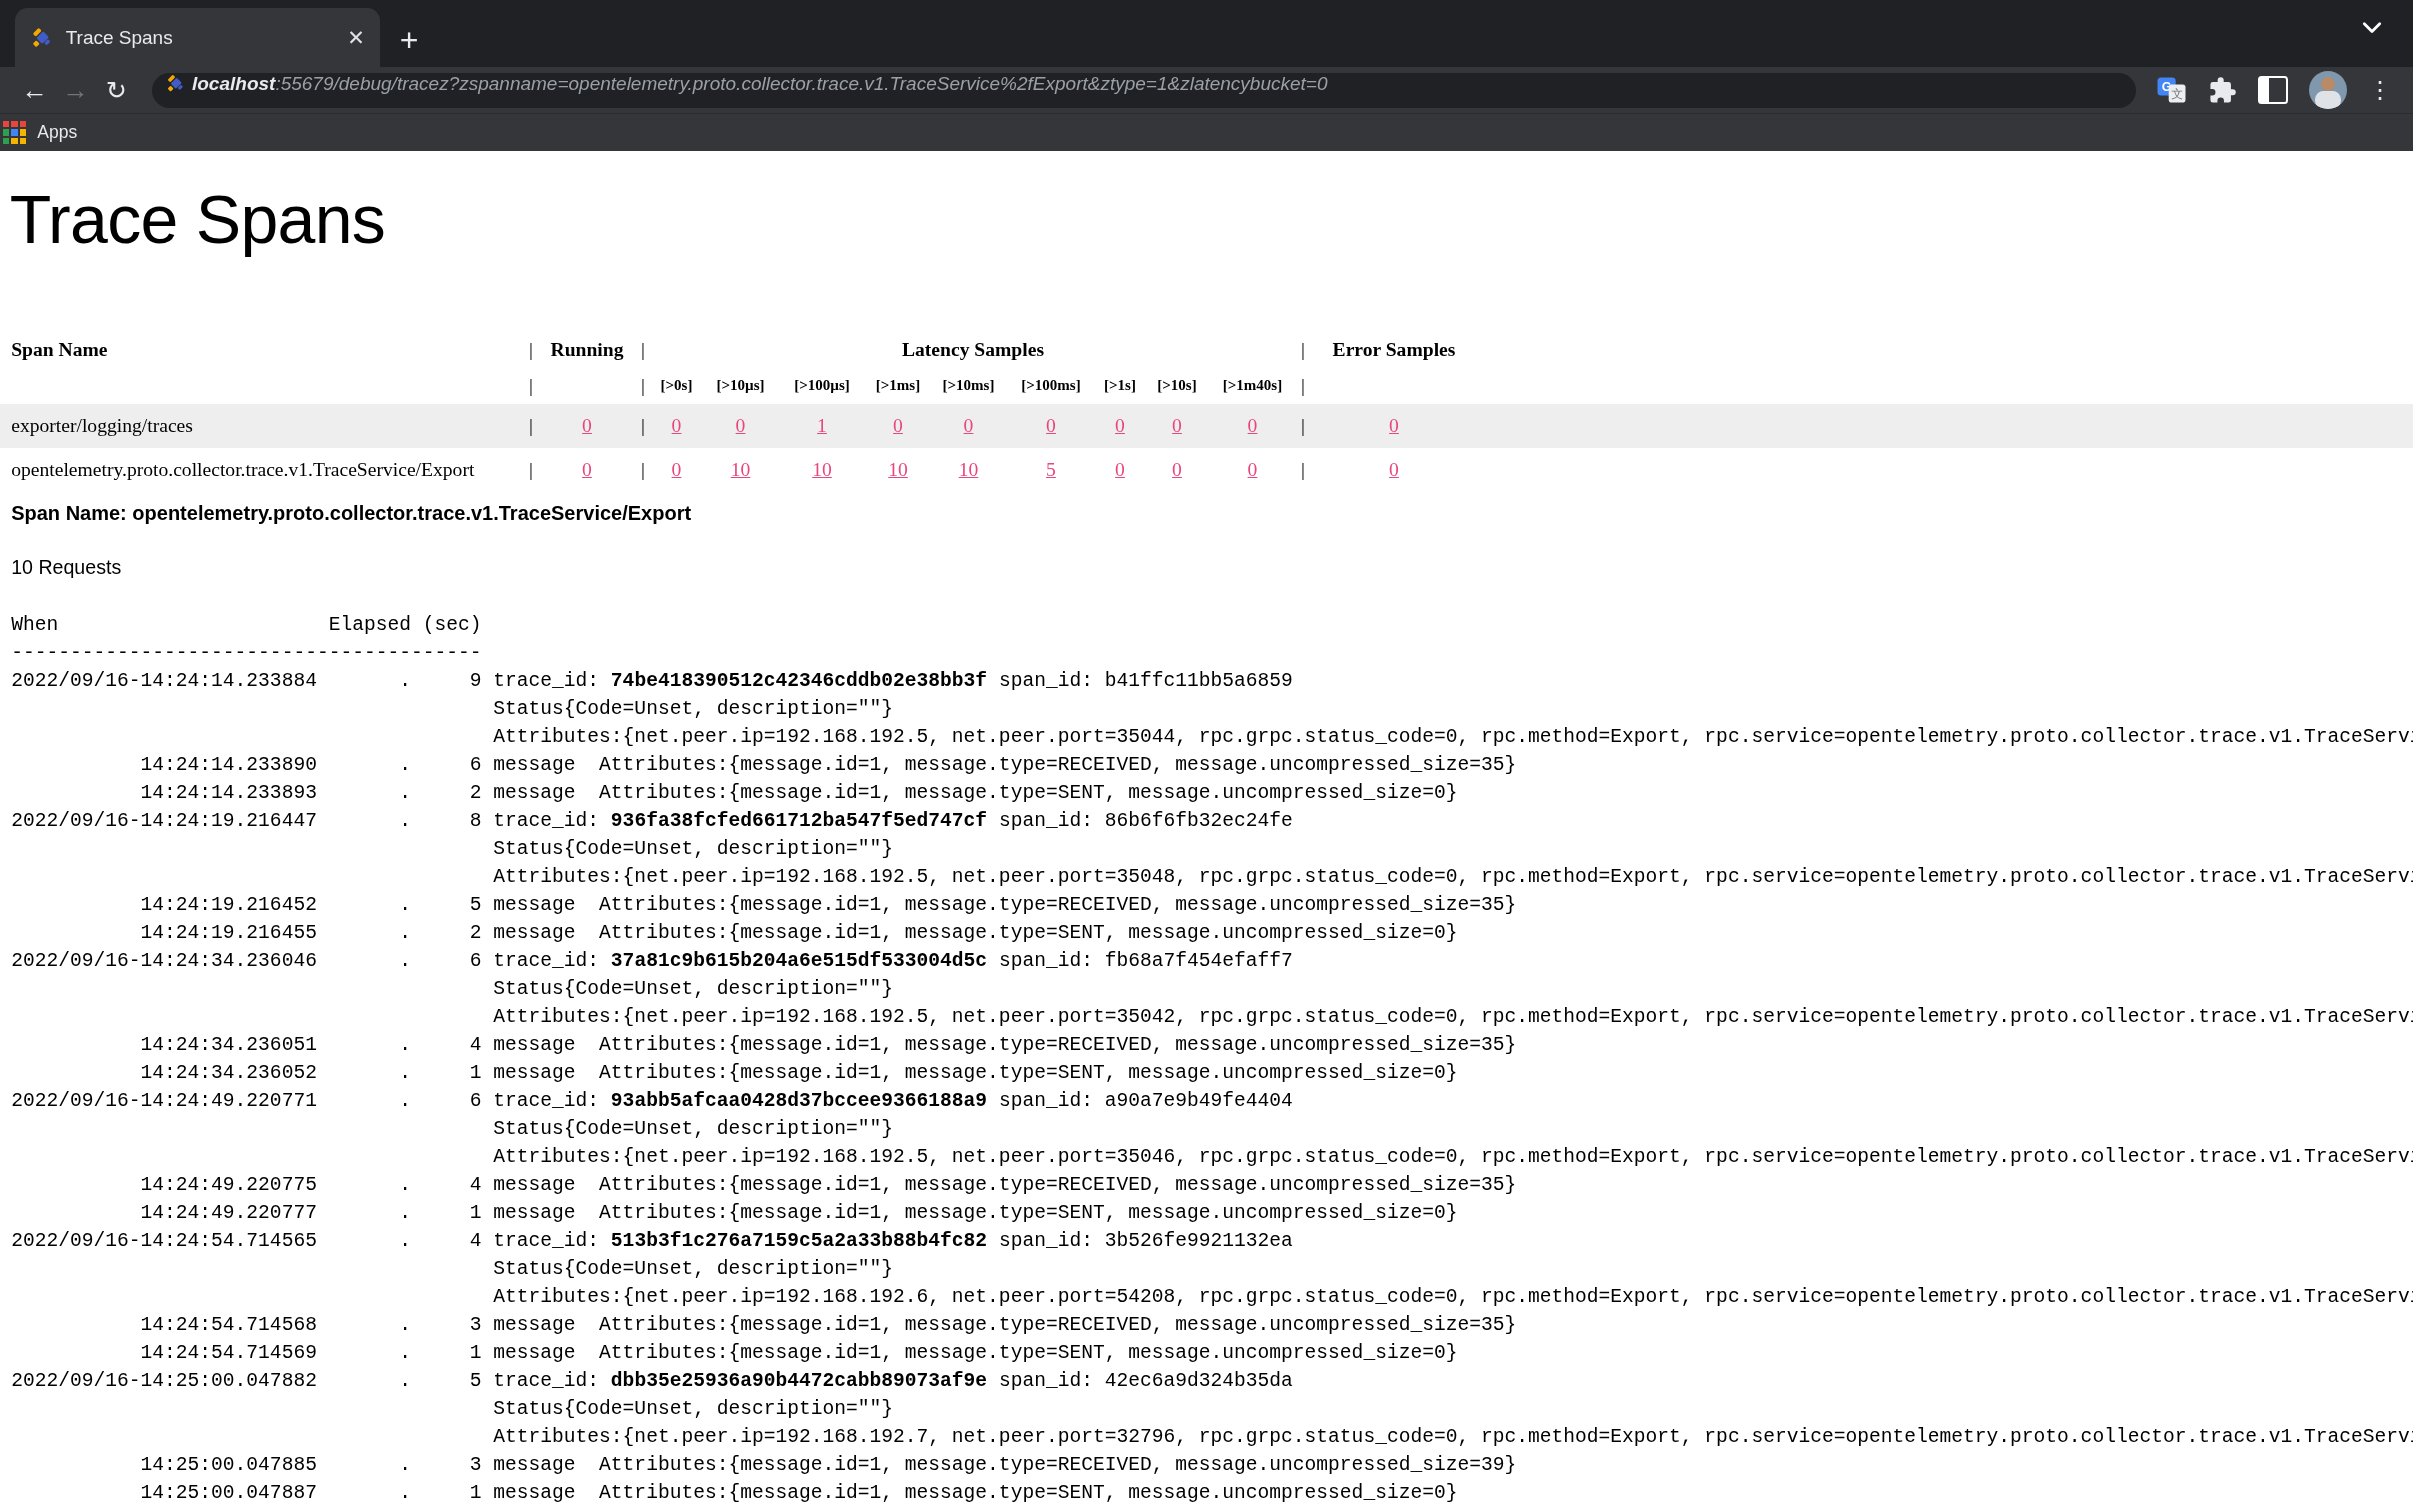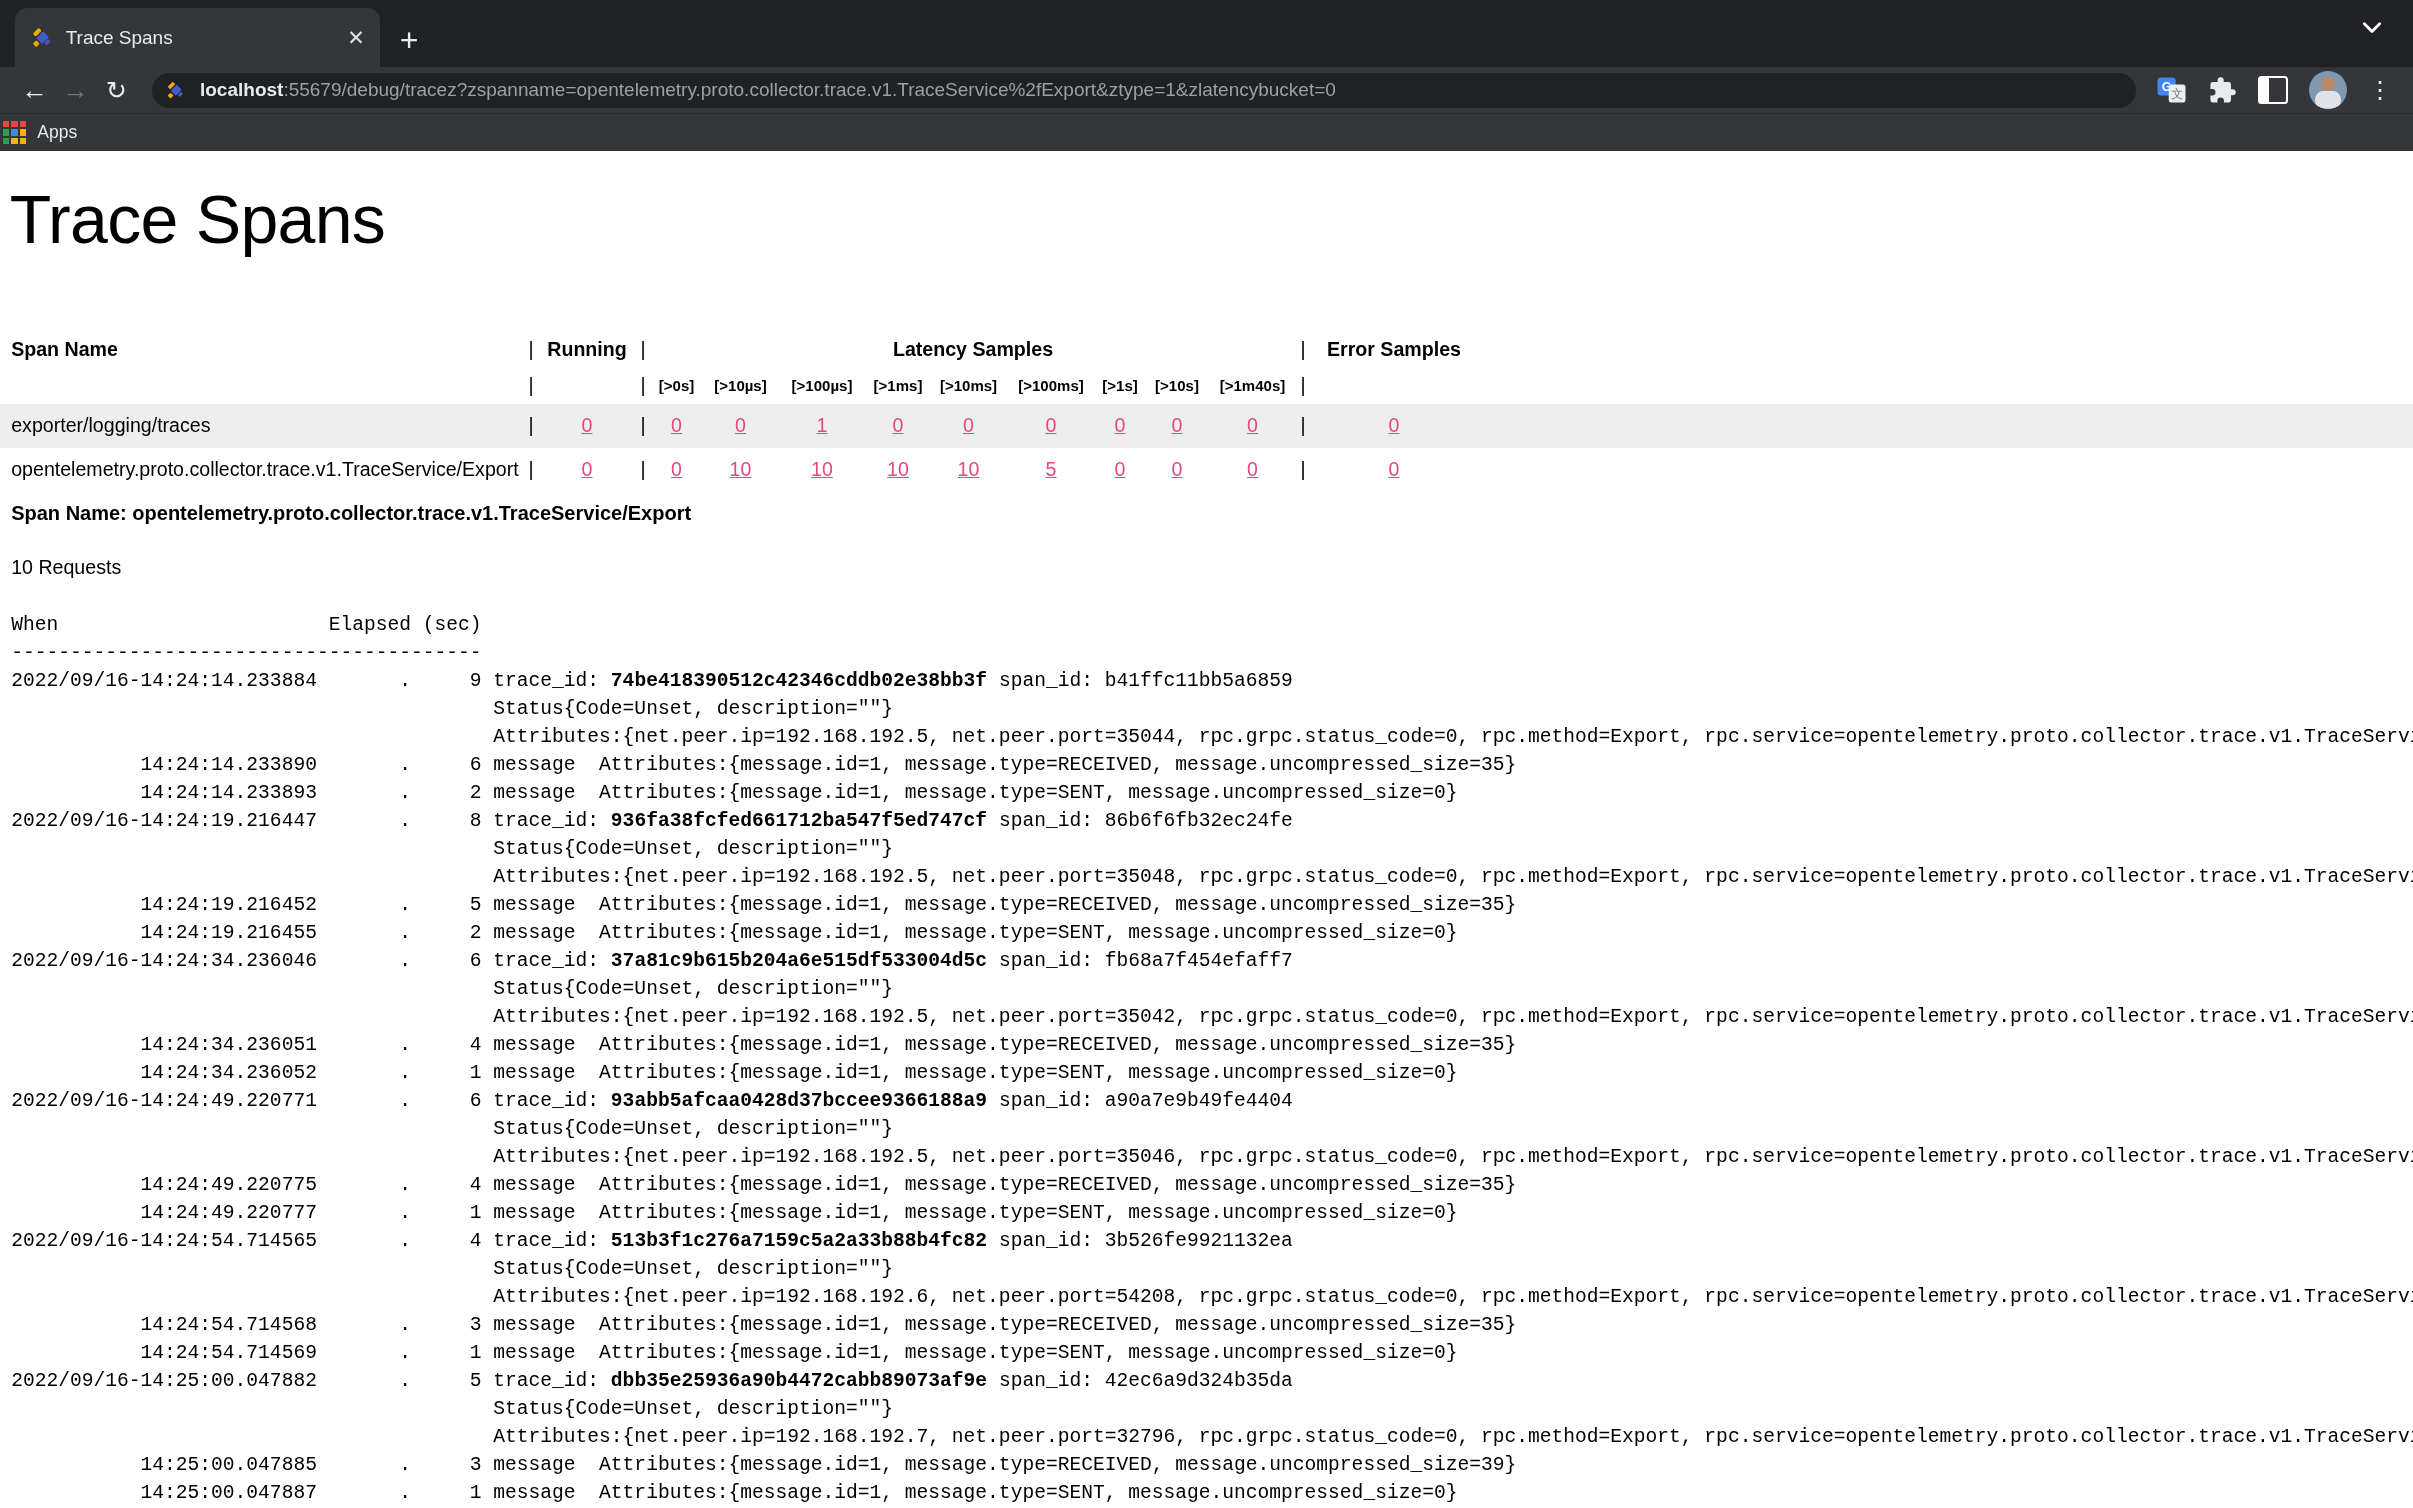--- a/index.html
+++ b/index.html
@@ -16,39 +16,39 @@
        border-radius:12.6px 12.6px 0 0;display:flex;align-items:center;padding:0 15.4px;gap:12.6px;}
   .tab-title{flex:1;font-size:19px;color:var(--chrome-text);white-space:nowrap;overflow:hidden;}
   .tab-close{font-size:21px;color:#dfe1e5;line-height:1;}
   .newtab{font-size:32px;color:var(--chrome-text);margin:0 0 11.2px 19.6px;line-height:1;}
   .strip-chevron{position:absolute;right:29px;top:21px;}
   .toolbar{height:46px;background:var(--toolbar-bg);display:flex;align-items:center;padding:0 14px;}
   .navbtn{width:41px;text-align:center;font-size:26.5px;color:var(--chrome-text);line-height:1;}
   .navbtn.dim{color:#70757a;}
   .reload{font-size:25px;}
   .omnibox{flex:1;height:35px;background:var(--chrome-bg);border-radius:18px;margin:0 15.4px;
-           display:flex;align-items:center;padding:0 14px;gap:14px;min-width:0;font-size:19px;}
+           display:flex;padding:0 14px;gap:6px;min-width:0;font-size:19px;font-style:italic;}
   .url-host{color:var(--chrome-text);font-weight:bold;white-space:nowrap;}
   .url-rest{color:var(--chrome-dim);white-space:nowrap;overflow:hidden;}
   .tool-icons{display:flex;align-items:center;gap:21px;margin:0 7px 0 4.2px;}
   .avatar{width:38px;height:38px;border-radius:50%;background:#7f98ad;position:relative;overflow:hidden;}
   .avatar .head{position:absolute;left:12px;top:6.3px;width:14px;height:14px;border-radius:50%;background:#b98a68;}
   .avatar .body{position:absolute;left:5.6px;top:20px;width:26.5px;height:18px;border-radius:8.4px;background:#dfe3e7;}
   .kebab{font-size:24px;color:var(--chrome-text);line-height:1;}
   .sidepanel{width:26.5px;height:24px;border:2.8px solid #fff;border-radius:3.5px;position:relative;}
   .sidepanel::after{content:"";position:absolute;left:0;top:0;bottom:0;width:9px;background:#fff;}
   .bookmarks{height:37px;background:var(--toolbar-bg);border-top:0.7px solid #2a2b2e;
              display:flex;align-items:center;padding:0 3px;gap:11.2px;}
   .apps-label{color:var(--chrome-text);font-size:17.5px;}
   .apps-grid{display:grid;grid-template-columns:repeat(3,6.3px);grid-gap:2.1px;}
   .apps-grid i{width:6.3px;height:6.3px;display:block;}
   
   .page{background:#fff;color:#000;}
   h1{font-weight:400;font-size:68px;margin:31px 0 0 9.8px;line-height:1.1;letter-spacing:-0.7px;}
-  .t-wrap{margin-top:75px;}
+  .t-wrap{margin-top:75px;font-family:Liberation Serif, serif;}
   .t-row{display:grid;grid-template-columns:var(--cols);align-items:center;height:44px;font-size:19.6px;}
   .t-row.hd{height:36px;font-weight:bold;}
   .cell-name{padding-left:11.2px;white-space:nowrap;overflow:hidden;}
   .pipe{text-align:center;font-weight:400;}
   .c{text-align:center;}
   .lat-span{grid-column:5 / span 9;text-align:center;}
   .bucket{text-align:center;font-weight:bold;font-size:15px;white-space:nowrap;}
   .stripe{background:var(--stripe);}
   .lnk{color:var(--link);text-decoration:underline;cursor:pointer;}
   .detail-title{font-weight:bold;font-size:20px;margin:9.8px 0 0 11.2px;}

